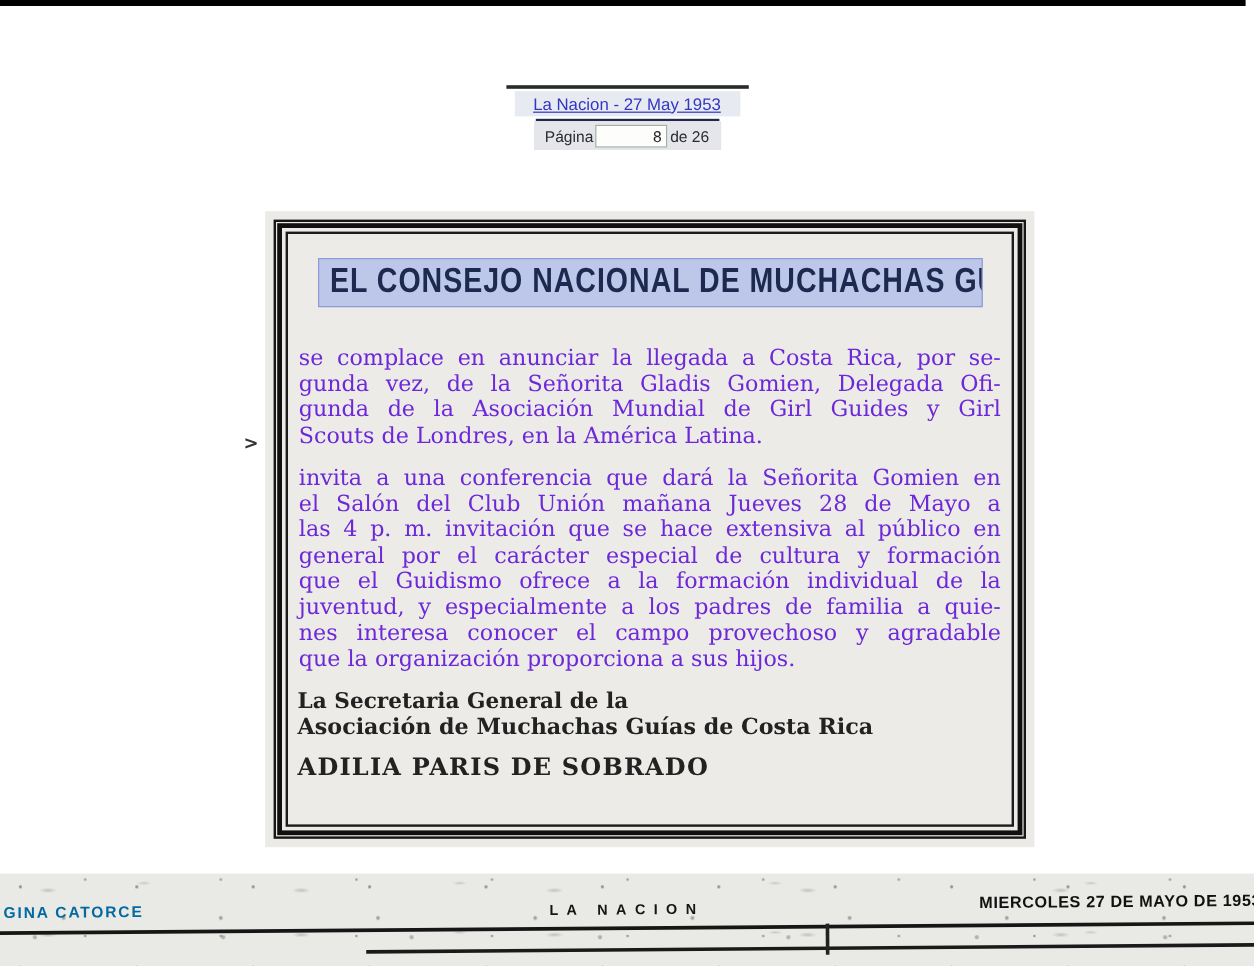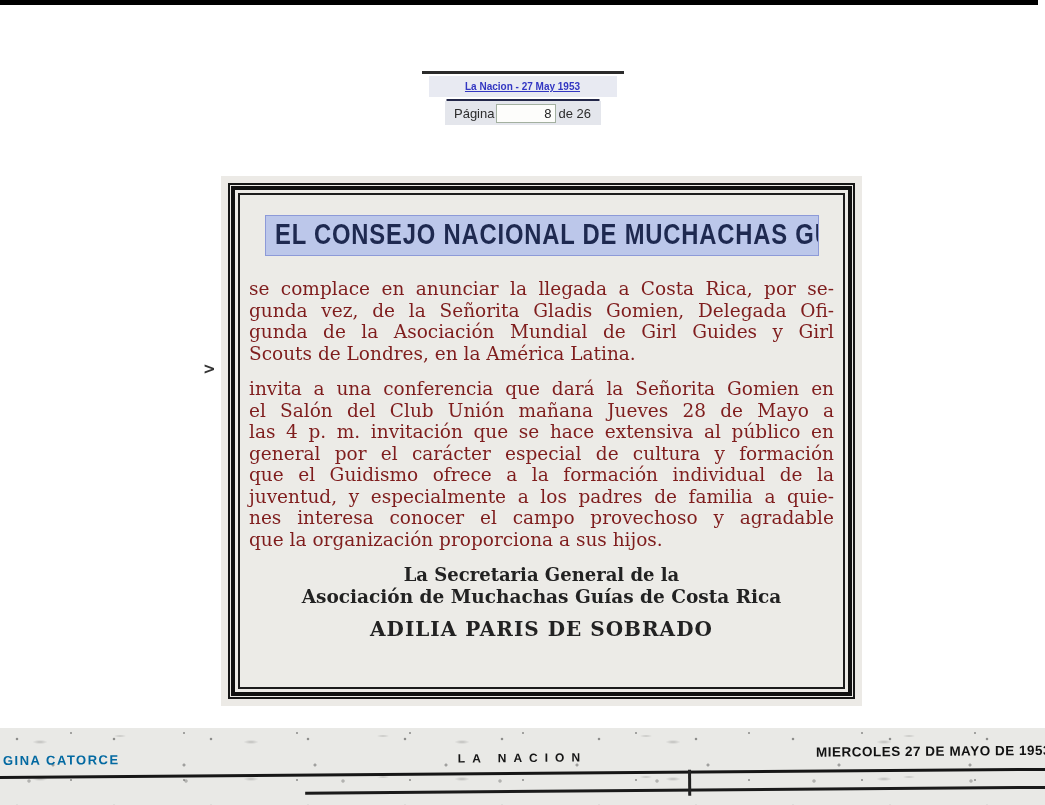--- a/index.html
+++ b/index.html
@@ -10,21 +10,21 @@
 
   
   .top-bar { position:absolute; top:0; left:0; width:1038px; height:5px; background:#000; }
 
   
   .nav-rule1 { position:absolute; top:71px; left:50%; transform:translateX(-50%);
     width:202px; height:3px; background:#2b2b2b; }
   .link-box { position:absolute; top:76px; left:50%; transform:translateX(-50%);
     width:188px; height:21px; background:#e8eaf2;
     display:flex; align-items:center; justify-content:center; }
-  .edition-link { color:#3236c2; font-weight:bold; font-size:10px;
+  .edition-link { color:#3236c2; font-weight:normal; font-size:14px;
     text-decoration:underline; white-space:nowrap; cursor:pointer; }
   .nav-rule2 { position:absolute; top:99px; left:50%; transform:translateX(-50%);
     width:153px; height:2px; background:#232749; }
   .page-box { position:absolute; top:101px; left:50%; transform:translateX(-50%);
     width:156px; height:24px; background:#e4e6ec;
     display:flex; align-items:center; justify-content:center; gap:2px;
     font-size:13px; color:#2c2c2c; }
   .page-input { width:54px; height:17px; border:1px solid #a3b0a0; background:#fdfdfb;
     text-align:right; font-size:13px; padding:0 4px 0 0;
     font-family:"Liberation Sans", sans-serif; color:#222; }
@@ -37,28 +37,28 @@
     box-sizing:border-box; background:#eceae6; }
   .clip-inner { border:2px solid #1c1c1c; height:100%; box-sizing:border-box;
     background:#ecebe7; padding:20px 8px 0 8px; overflow:hidden; }
 
   .headline-wrap { margin:0 16px 0 17px; background:#bcc7ea; border:1px solid #8d9ad8;
     padding:3px 8px 5px 9px; height:31px; overflow:hidden; white-space:nowrap; }
   .headline-text { display:inline-block; transform:scaleX(0.82); transform-origin:left center;
     font-weight:bold; font-size:29px; line-height:31px; color:#1e2950;
     letter-spacing:1px; font-family:"Liberation Sans", sans-serif; }
 
-  .bodytext { margin:22px 1px 0 1px; font-family:"DejaVu Serif", serif;
-    font-size:18.5px; line-height:21.5px; color:#7f1d1d; }
+  .bodytext { margin:32px 1px 0 1px; font-family:"DejaVu Serif", serif;
+    font-size:18.5px; line-height:21.5px; color:#6d28d9; }
   .para2 { margin-top:14px; }
   .jline { display:block; text-align:justify; text-align-last:justify; }
   .jlast { text-align-last:left; }
   .jindent { padding-left:22px; }
 
-  .sig { text-align:center; font-family:"DejaVu Serif", serif; font-weight:bold; color:#222; }
+  .sig { text-align:left; font-family:"DejaVu Serif", serif; font-weight:bold; color:#222; }
   .sig1 { margin-top:14px; font-size:18px; line-height:22px; }
   .sig2 { font-size:18.5px; line-height:22px; }
   .sig-name { margin-top:9px; font-size:20px; letter-spacing:1px; }
 
   .marker { position:absolute; left:203px; top:360px; font-size:15px; font-weight:bold;
     color:#333; font-family:"DejaVu Sans", sans-serif; }
 
   
   .footer { position:absolute; left:0; top:728px; width:1045px; height:77px;
     background:#e9e9e6; overflow:hidden; }

